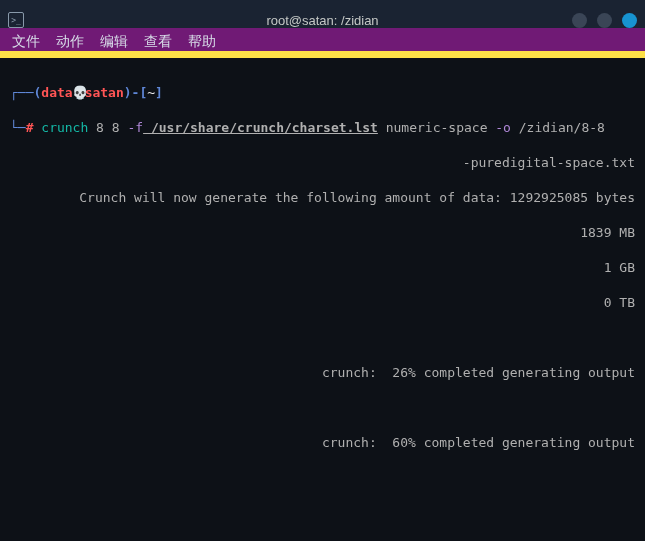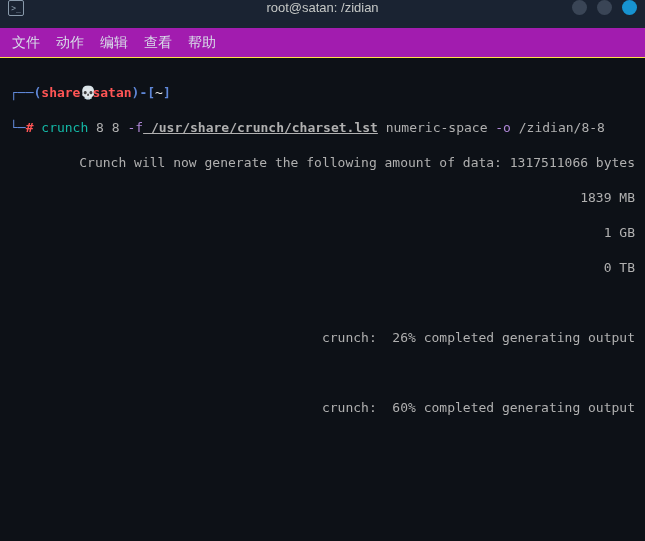--- a/index.html
+++ b/index.html
@@ -9,21 +9,21 @@
     font-size: 13px;
     color: #c5c8c6;
     width: 645px;
     height: 541px;
     overflow: hidden;
   }
   .titlebar {
     height: 28px;
     background: #1a2332;
     display: flex;
-    align-items: flex-start;
+    align-items: flex-end;
     padding: 0 8px;
     position: relative;
   }
   .title-icon {
     width: 16px;
     height: 16px;
     border: 1px solid #8899aa;
     border-radius: 2px;
     margin-right: 10px;
     display: flex;
@@ -51,29 +51,29 @@
   .wc {
     width: 15px;
     height: 15px;
     border-radius: 50%;
   }
   .wc-min { background: #3a4556; }
   .wc-max { background: #3a4556; }
   .wc-close { background: #1793d1; }
   .menubar {
     height: 30px;
-    background: #a21caf;
+    background: #701a75;
     display: flex;
-    align-items: center;
+    align-items: flex-end;
     padding: 0 12px;
     gap: 16px;
     font-family: sans-serif;
     font-size: 14px;
     color: #d8dee9;
-    border-bottom: 1px solid #fde047;
+    border-bottom: 7px solid #fde047;
   }
   .menu-item { cursor: pointer; }
   .terminal {
     padding: 8px 10px;
     background: #0d1117;
     line-height: 1.35;
     white-space: pre-wrap;
     word-break: break-all;
   }
   .red { color: #ff5555; font-weight: bold; }
@@ -106,23 +106,24 @@
 
 <div class="menubar">
   <span class="menu-item">文件</span>
   <span class="menu-item">动作</span>
   <span class="menu-item">编辑</span>
   <span class="menu-item">查看</span>
   <span class="menu-item">帮助</span>
 </div>
 
 <div class="terminal">
-<span class="prompt-line"><span class="blue">┌──(</span><span class="red">share</span><span class="skull white">💀</span><span class="red">satan</span><span class="blue">)-[</span><span class="white">~</span><span class="blue">]</span></span>
+<span class="prompt-line"><span class="blue">┌──(</span><span class="red">data</span><span class="skull white">💀</span><span class="red">satan</span><span class="blue">)-[</span><span class="white">~</span><span class="blue">]</span></span>
 <span class="prompt-line"><span class="blue">└─</span><span class="red">#</span><span> </span><span class="cyan">crunch</span><span class="gray"> 8 8 </span><span class="purple">-f</span><span class="gray underline"> /usr/share/crunch/charset.lst</span><span class="gray"> numeric-space </span><span class="purple">-o</span><span class="gray"> /zidian/8-8</span></span>
-<span class="line gray">Crunch will now generate the following amount of data: 1317511066 bytes</span>
+<span class="line gray">-puredigital-space.txt</span>
+<span class="line gray">Crunch will now generate the following amount of data: 1292925085 bytes</span>
 <span class="line gray">1839 MB</span>
 <span class="line gray">1 GB</span>
 <span class="line gray">0 TB</span>
 <span class="line">&nbsp;</span>
 <span class="line gray">crunch:  26% completed generating output</span>
 <span class="line">&nbsp;</span>
 <span class="line gray">crunch:  60% completed generating output</span>
 <span class="line">&nbsp;</span>
 
 

